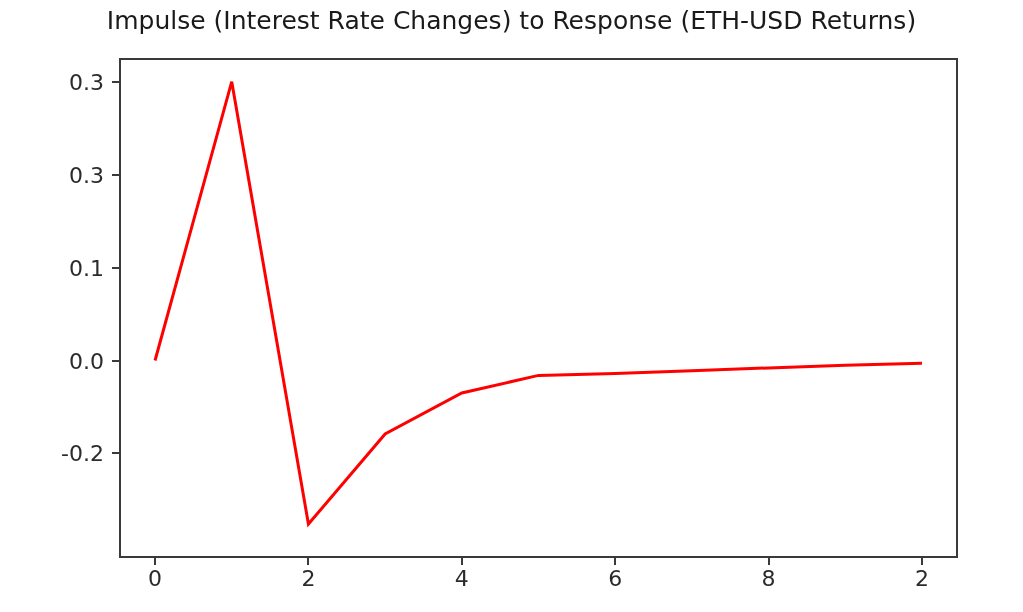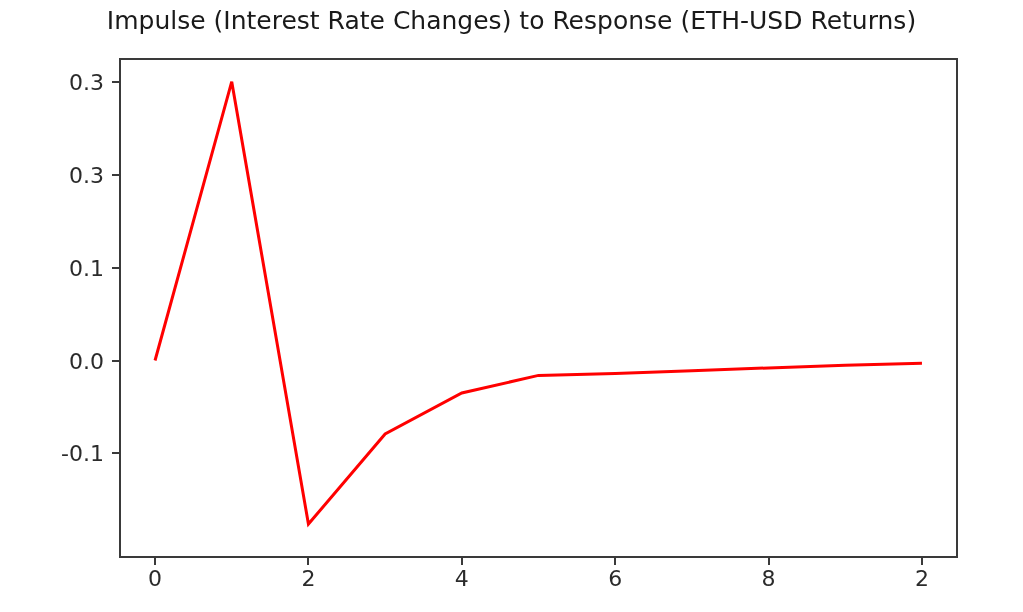--- a/index.html
+++ b/index.html
@@ -97,21 +97,21 @@
   <div id="chart-title">Impulse (Interest Rate Changes) to Response (ETH-USD Returns)</div>
 
   <div id="plot-frame"></div>
 
   <svg id="plot-svg" viewBox="0 0 839 500" preserveAspectRatio="none">
     <polyline id="series-line" fill="none" stroke="#FF0000" stroke-width="3" stroke-linejoin="miter" stroke-linecap="butt" points="36.04,302.51 112.74,23.70 189.43,466.08 266.12,375.93 342.81,335.04 419.50,317.38 496.19,315.52 572.88,312.73 649.57,309.94 726.26,307.16 802.96,305.30"></polyline>
   </svg>
 
   <div id="ytick-layer">
       <div class="ytick-wrap" style="top: 453.446px;">
-        <div class="tick-label ytick-label">-0.1</div>
+        <div class="tick-label ytick-label">-0.2</div>
       </div>
       <div class="tick-mark-y" style="left: 112px; top: 452.446px;"></div>
       <div class="ytick-wrap" style="top: 360.509px;">
         <div class="tick-label ytick-label">0.0</div>
       </div>
       <div class="tick-mark-y" style="left: 112px; top: 359.509px;"></div>
       <div class="ytick-wrap" style="top: 267.572px;">
         <div class="tick-label ytick-label">0.1</div>
       </div>
       <div class="tick-mark-y" style="left: 112px; top: 266.572px;"></div>

